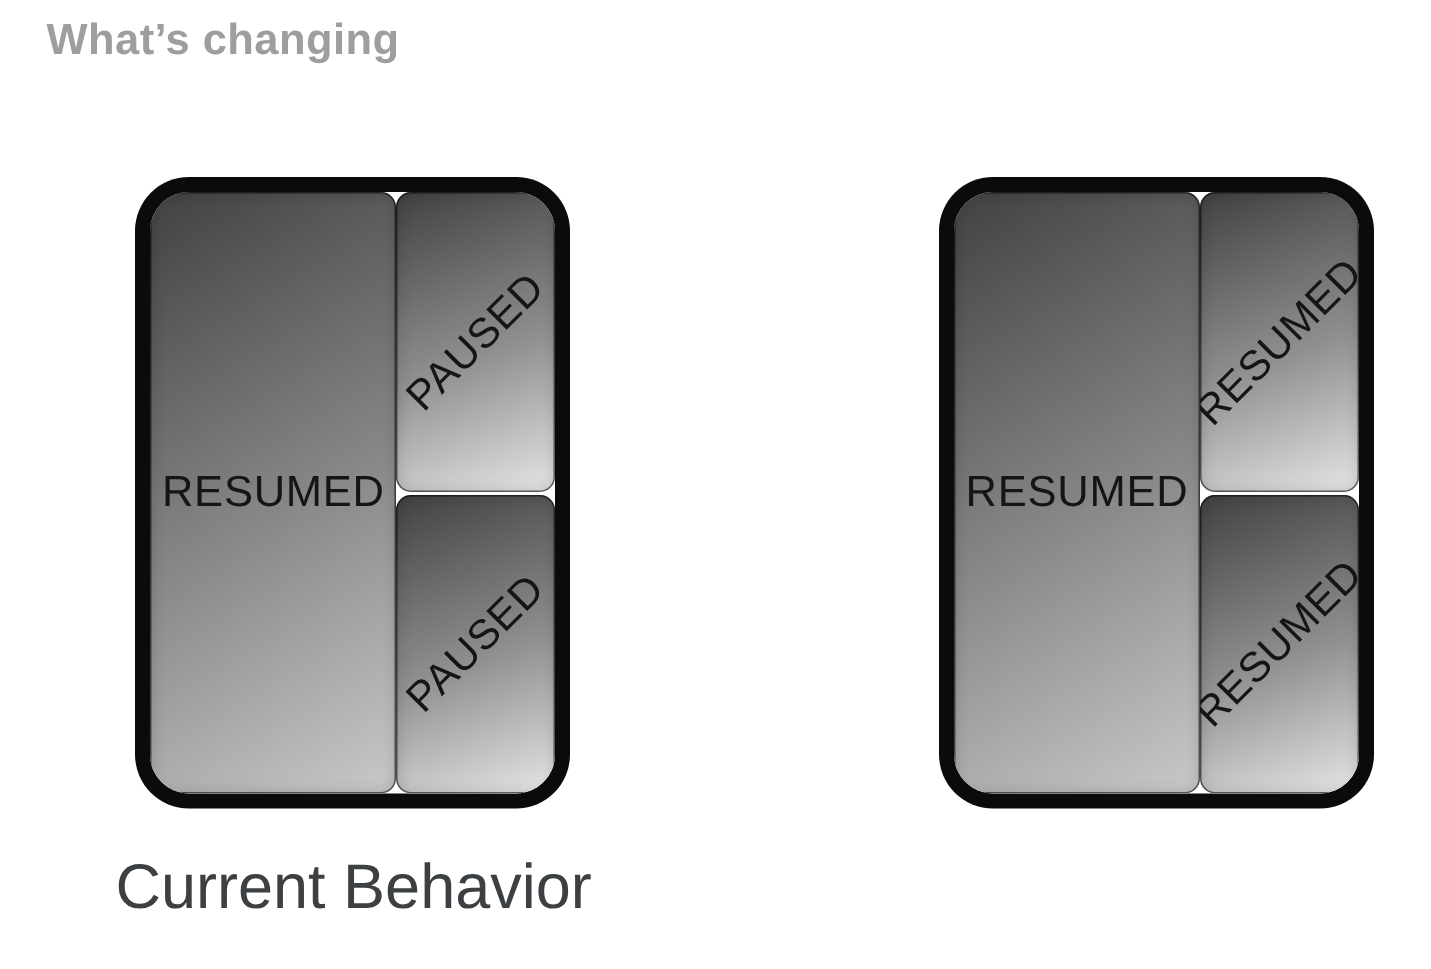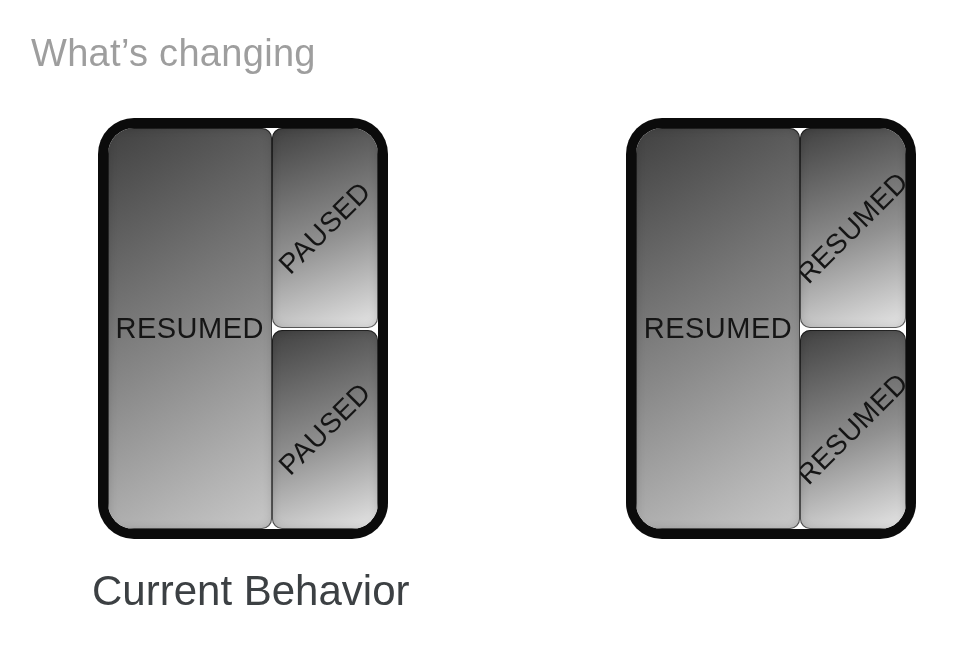--- a/index.html
+++ b/index.html
@@ -14,22 +14,22 @@
   }
   *{box-sizing:border-box;}
   html,body{margin:0;padding:0;}
   body{
     width:954px;height:646px;
     background:var(--background);
     font-family:"Liberation Sans",sans-serif;
     position:relative;overflow:hidden;
   }
   .title{
-    position:absolute;left:31px;top:32px;margin:0;
-    font-size:38px;font-weight:400;letter-spacing:.3px;
+    position:absolute;left:31px;top:11px;margin:0;
+    font-size:29px;font-weight:700;letter-spacing:.3px;
     color:var(--title-text);white-space:nowrap;
   }
   .figure{
     position:absolute;top:118px;margin:0;
     display:flex;flex-direction:column;align-items:center;
   }
   .figure.left{left:76px;}
   .figure.right{left:626px;}
   .device{
     width:290px;height:421px;
@@ -65,21 +65,21 @@
   }
   .pane-label{
     font-size:29px;color:var(--pane-label-text);
     white-space:nowrap;letter-spacing:.5px;
   }
   .pane-label.rotated{
     font-size:28px;
     transform:rotate(-45deg);
   }
   .caption{
-    margin:28px 0 0 16px;
+    margin:28px 0 0 1px;
     font-size:42px;font-weight:400;
     color:var(--caption-text);
     white-space:nowrap;text-align:center;
   }
 </style>
 </head>
 <body>
 
 <div class="slide">
 

